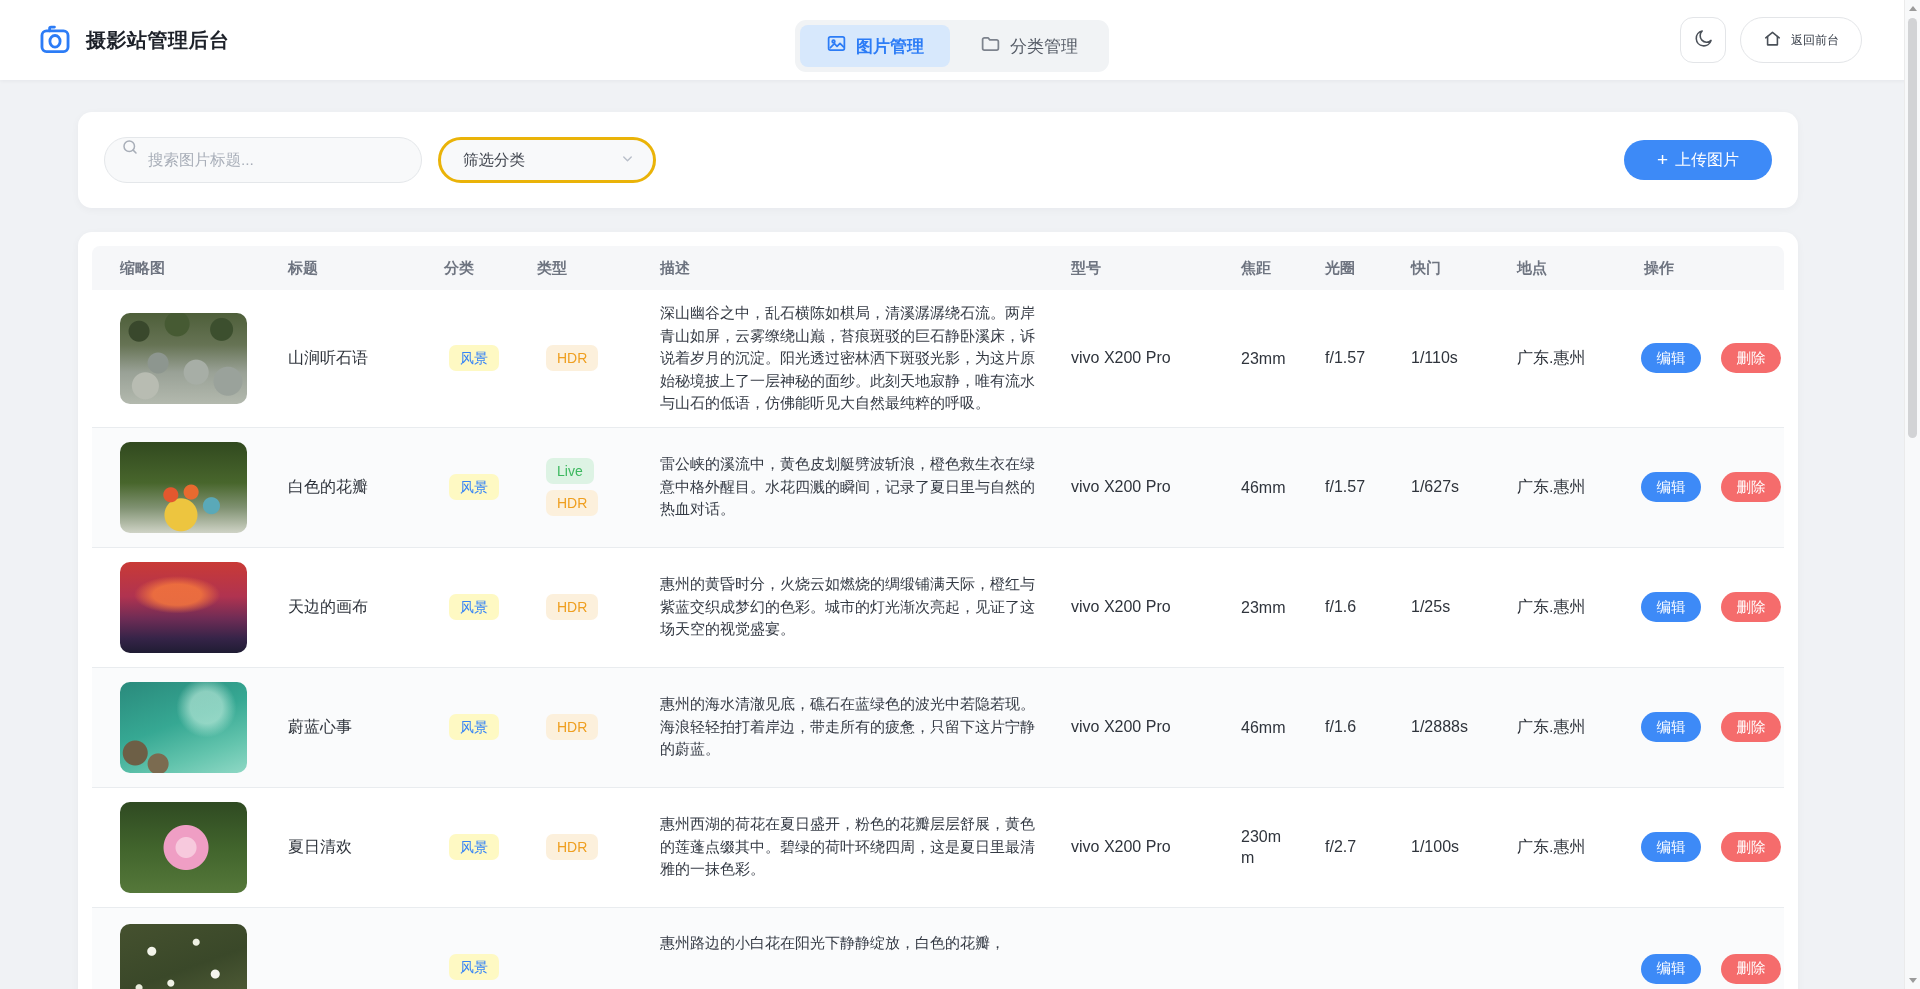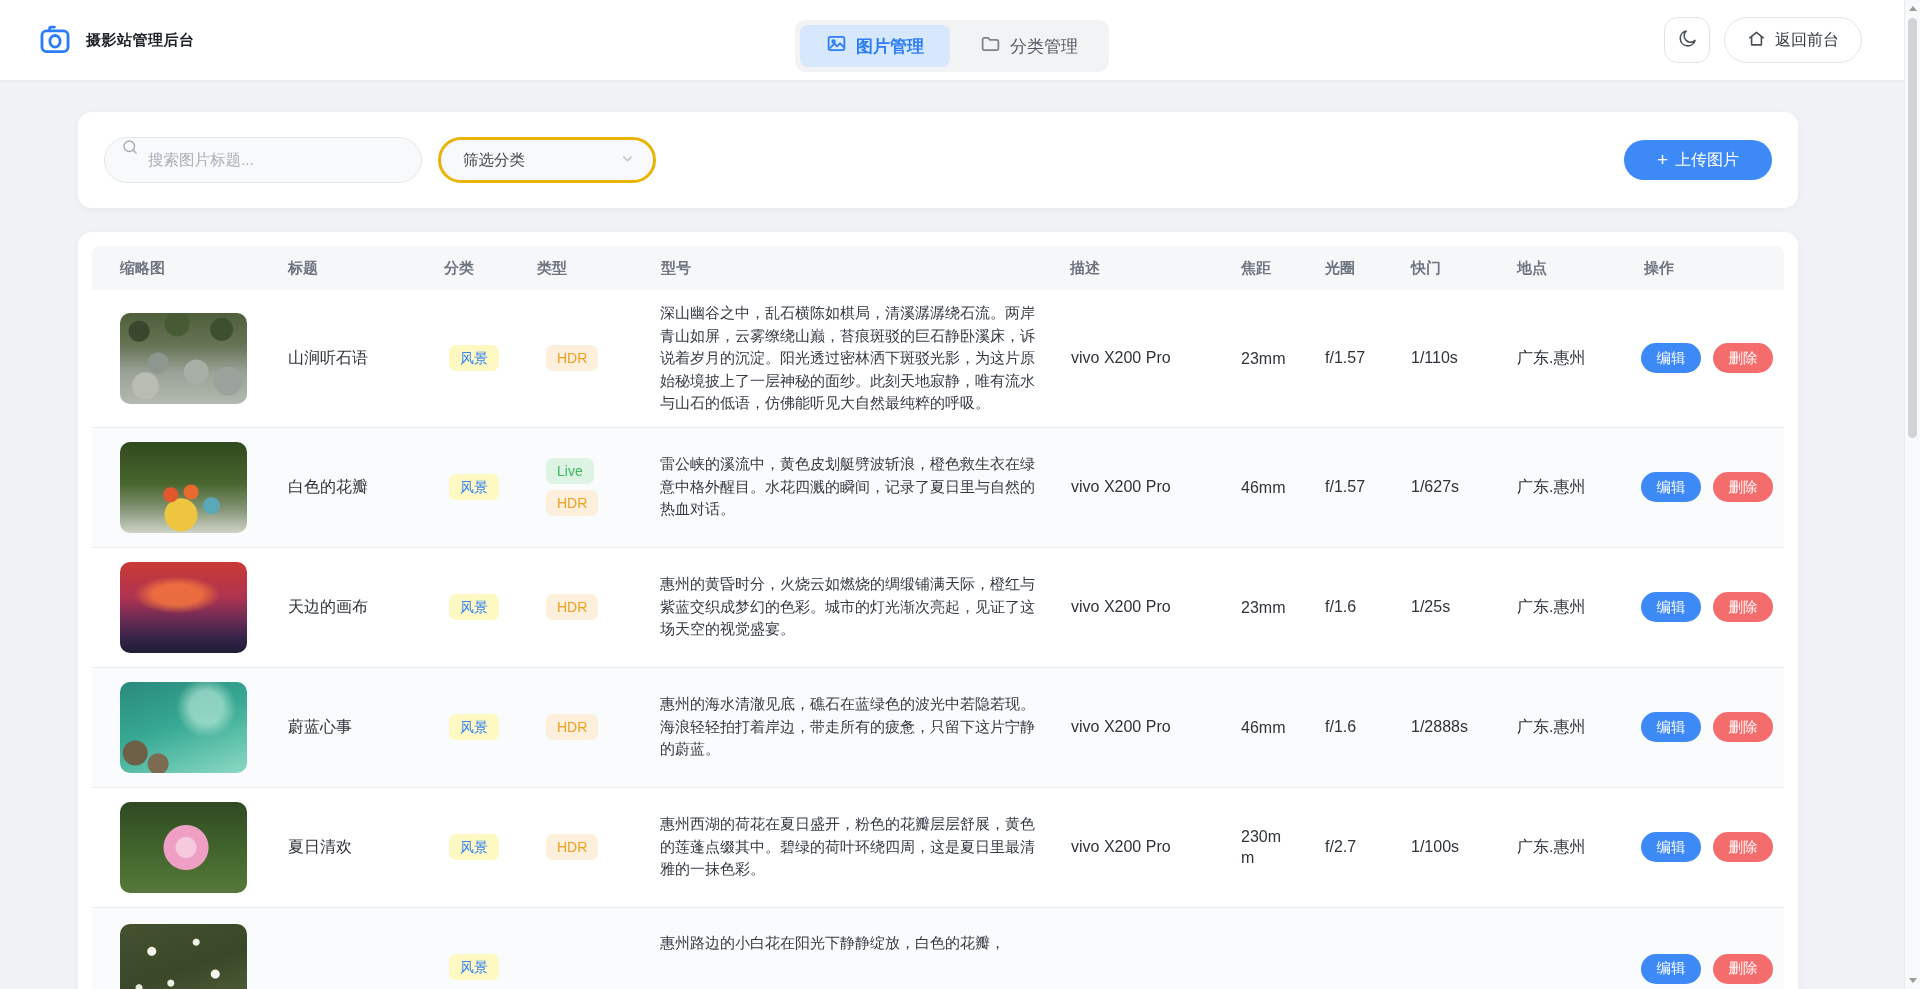--- a/index.html
+++ b/index.html
@@ -5,33 +5,33 @@
   * { margin:0; padding:0; box-sizing:border-box; }
   html,body { width:1920px; height:989px; overflow:hidden;
     font-family:"Liberation Sans","DejaVu Sans",sans-serif; }
   #viewport { position:relative; width:1920px; height:989px; overflow:hidden; background:#f0f2f5; }
 
   
   .topbar { position:relative; height:80px; background:#ffffff; display:flex; align-items:center;
     padding:0 58px 0 38px; box-shadow:0 1px 4px rgba(20,24,31,.05); z-index:5; }
   .brand { display:flex; align-items:center; gap:14px; }
   .brand svg { display:block; }
-  .app-title { font-size:15px; font-weight:700; color:#1d2129; letter-spacing:.5px; }
+  .app-title { font-size:20px; font-weight:700; color:#1d2129; letter-spacing:.5px; }
 
   .tabs { position:absolute; left:50%; top:20px; transform:translateX(-50%); margin-left:-8px;
     height:52px; background:#f1f3f5; border-radius:11px; padding:5px; display:flex; gap:4px; }
   .tab { display:flex; align-items:center; gap:9px; height:42px; padding:0 26px; border-radius:8px;
     font-size:17px; color:#555b66; cursor:pointer; }
   .tab.active { background:#d7e8fc; color:#2c7cf6; font-weight:600; }
 
   .top-actions { margin-left:auto; display:flex; align-items:center; gap:14px; }
   .icon-btn { width:46px; height:46px; border:1px solid #e3e5e8; background:#fff; border-radius:13px;
     display:flex; align-items:center; justify-content:center; cursor:pointer; }
   .back-btn { height:46px; border:1px solid #e3e5e8; background:#fff; border-radius:23px;
-    display:flex; align-items:center; gap:9px; padding:13px 22px; font-size:16px; color:#333a45; cursor:pointer;
+    display:flex; align-items:center; gap:9px; padding:13px 22px; font-size:12px; color:#333a45; cursor:pointer;
     font-family:inherit; }
 
   
   .page { position:absolute; left:78px; top:112px; width:1720px; }
 
   .filter-card { height:96px; background:#fff; border-radius:14px; box-shadow:0 2px 8px rgba(30,34,40,.04);
     display:flex; align-items:center; padding:0 26px; }
   .search-box { width:318px; height:46px; border:1px solid #e4e7ea; background:#f8f9fa; border-radius:23px;
     display:flex; padding:0 16px; gap:9px; }
   .search-box input { border:none; outline:none; background:transparent; font-size:15.5px; color:#40454e;
@@ -64,21 +64,21 @@
   .thumb { width:127px; height:91px; border-radius:10px; flex:none; }
   .focal { display:inline-block; max-width:50px; word-break:break-all; line-height:21px; }
 
   .badge { display:inline-block; padding:4px 11px; border-radius:7px; font-size:14px; font-weight:500; line-height:18px; }
   .badge-blue   { background:#fef9c3; color:#3784f6; }
   .badge-orange { background:#fcf0dc; color:#ef9f20; }
   .badge-green  { background:#ddf3e4; color:#3cb85f; }
   .td-type { flex-direction:column; align-items:flex-start; justify-content:center; gap:6px; padding-left:14px; }
   .td-cat { padding-left:10px; }
 
-  .td-actions { gap:12px; padding-left:2px; }
+  .td-actions { gap:20px; padding-left:2px; }
   .btn-edit, .btn-delete { width:60px; height:30px; border:none; border-radius:15px; color:#fff; font-size:14.5px;
     font-weight:500; cursor:pointer; font-family:inherit; }
   .btn-edit { background:#3d8af7; }
   .btn-delete { background:#f56c6c; }
 
   
   .tr.partial .td { align-items:flex-start; padding-top:16px; }
   .tr.partial .td-desc { padding-top:24px; }
   .tr.partial .td-cat, .tr.partial .td-type, .tr.partial .td-actions { padding-top:46px; }
 
@@ -210,22 +210,22 @@
         <span>上传图片</span>
       </button>
     </div>
 
     <div class="table-card">
       <div class="thead" id="thead">
           <div class="th th-0">缩略图</div>
           <div class="th th-1">标题</div>
           <div class="th th-2">分类</div>
           <div class="th th-3">类型</div>
+          <div class="th th-4">描述</div>
           <div class="th th-5">型号</div>
-          <div class="th th-4">描述</div>
           <div class="th th-6">焦距</div>
           <div class="th th-7">光圈</div>
           <div class="th th-8">快门</div>
           <div class="th th-9">地点</div>
           <div class="th th-10">操作</div>
         </div>
       <div id="tbody">
           <div class="tr">
             <div class="td td-thumb">
               <div class="thumb thumb-1"></div>

